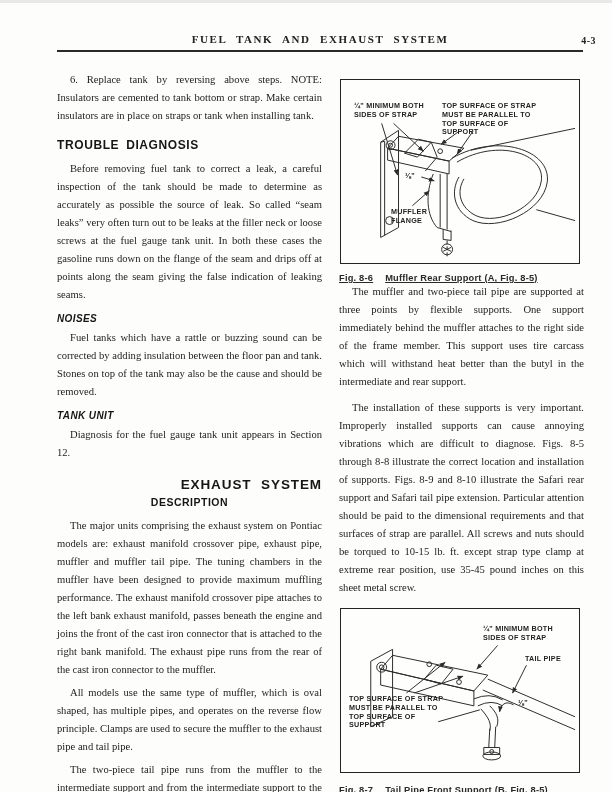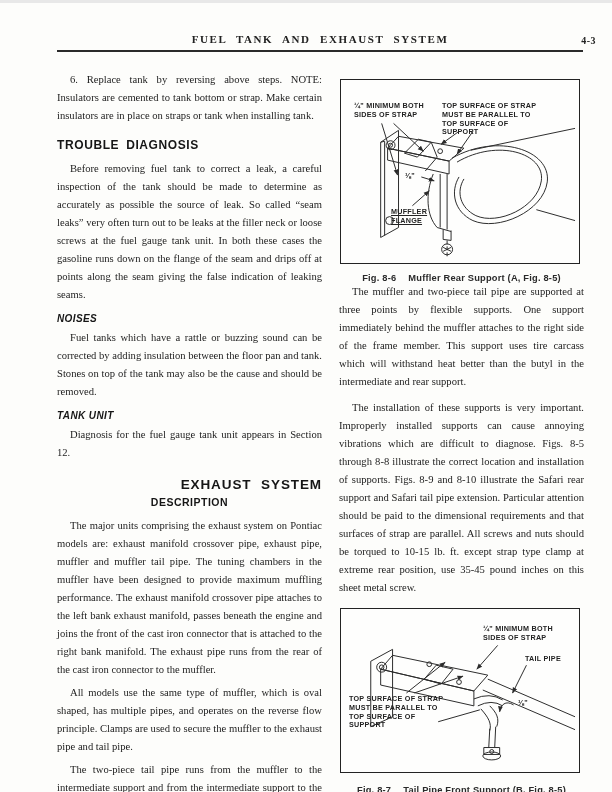--- a/index.html
+++ b/index.html
@@ -50,22 +50,22 @@
   }
   .figbox svg{position:absolute;left:0;top:0;}
   .figbox1{height:183px;}
   .figbox2{height:163px;margin-top:11px;}
   .figlabel{
     position:absolute;
     font:bold 7.2px/8.8px "Liberation Sans", sans-serif;
     letter-spacing:.25px;color:#232323;
   }
   .figcaption{
-    margin-top:9px;text-align:center;color:#2a2a2a;
-    font:bold 9.3px "Liberation Sans", sans-serif;letter-spacing:.2px;
+    margin-top:9px;color:#2a2a2a;
+    font:bold 9.3px "Liberation Sans", sans-serif;letter-spacing:.2px;text-decoration:underline;
   }
   .figcaption .figno{margin-right:12px;}
   .gap-after-fig1{margin-top:16px;}
 </style>
 </head>
 <body>
 
 <div class="page">
 
   <div class="hdr">
@@ -141,21 +141,21 @@
             <line x1="41" y1="43" x2="57" y2="95" marker-end="url(#ar1)"></line>
             <line x1="119" y1="51" x2="101" y2="64" marker-end="url(#ar1)"></line>
             <line x1="133" y1="51" x2="117" y2="74" marker-end="url(#ar1)"></line>
             <line x1="81" y1="97" x2="94" y2="101" marker-end="url(#ar1)"></line>
             <line x1="72" y1="126" x2="89" y2="111" marker-end="url(#ar1)"></line>
           </g>
         </svg>
         <div class="figlabel" style="left:13px;top:22px;width:78px;">¼" MINIMUM BOTH SIDES OF STRAP</div>
         <div class="figlabel" style="left:101px;top:22px;width:102px;">TOP SURFACE OF STRAP MUST BE PARALLEL TO TOP SURFACE OF SUPPORT</div>
         <div class="figlabel" style="left:64px;top:92px;">⅛"</div>
-        <div class="figlabel" style="left:50px;top:128px;width:40px;text-decoration:underline;">MUFFLER FLANGE</div>
+        <div class="figlabel" style="left:50px;top:128px;width:40px;">MUFFLER FLANGE</div>
       </div>
       <figcaption class="figcaption">
         <span class="figno">Fig. 8-6</span><span>Muffler Rear Support (A, Fig. 8-5)</span>
       </figcaption>
     </figure>
 
     <p class="body gap-after-fig1">The muffler and two-piece tail pipe are supported at three points by flexible supports. One support immediately behind the muffler attaches to the right side of the frame member. This support uses tire carcass which will withstand heat better than the butyl in the intermediate and rear support.</p>
     <p class="body" style="margin-top:8px;">The installation of these supports is very important. Improperly installed supports can cause annoying vibrations which are difficult to diagnose. Figs. 8-5 through 8-8 illustrate the correct location and installation of supports. Figs. 8-9 and 8-10 illustrate the Safari rear support and Safari tail pipe extension. Particular attention should be paid to the dimensional requirements and that surfaces of strap are parallel. All screws and nuts should be torqued to 10-15 lb. ft. except strap type clamp at extreme rear position, use 35-45 pound inches on this sheet metal screw.</p>
 
     <figure style="margin:0">

